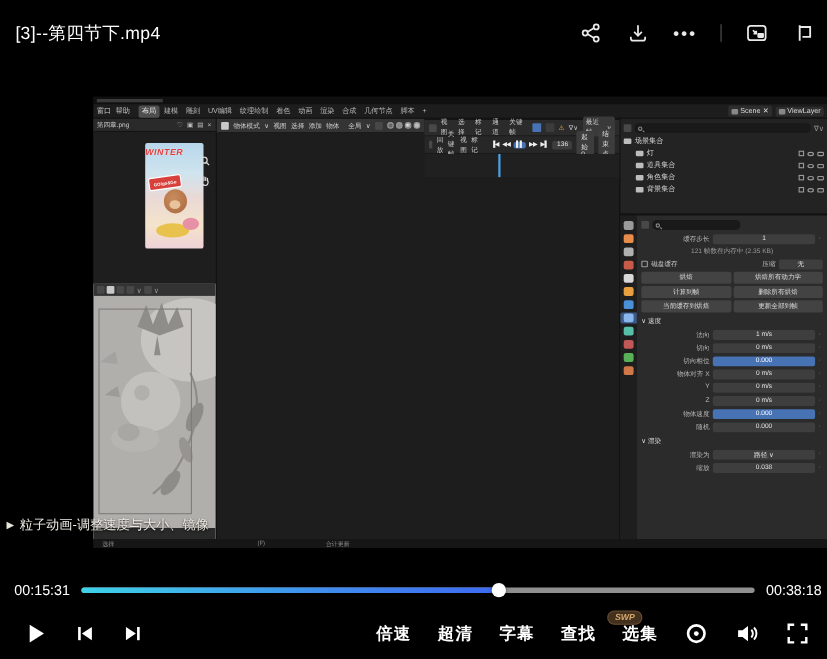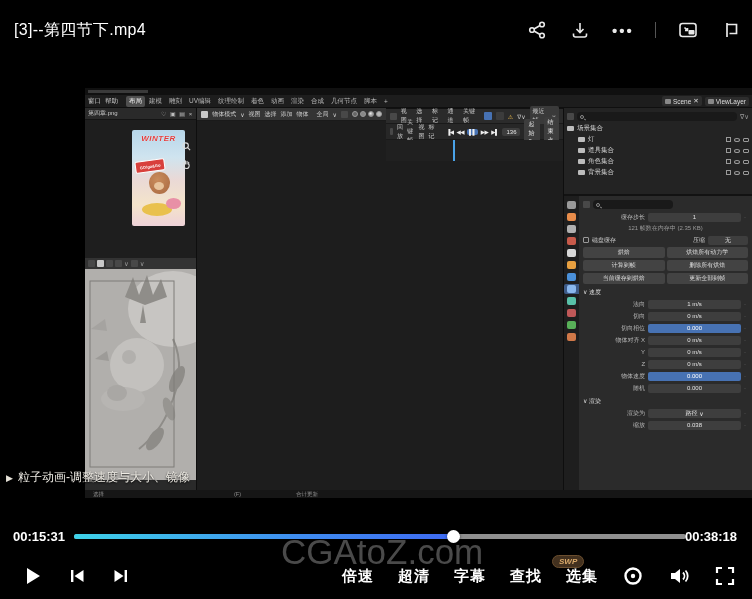--- a/index.html
+++ b/index.html
@@ -39,21 +39,21 @@
   .wbox .ic { width:6px; height:5px; background:#888; border-radius:1px; display:inline-block; }
 
   .blw-body { position:absolute; left:0; top:20px; width:667px; height:382px; display:flex; }
 
   
   .col-left { width:114px; display:flex; flex-direction:column; border-right:1px solid #0e0e0e; }
   .img-ed { height:150px; background:#1e1e1e; position:relative; }
   .img-ed .hdr { height:12px; background:#2a2a2a; display:flex; align-items:center; padding:0 3px; gap:2px; font-size:6px; color:#c9c9c9; border-bottom:1px solid #141414; }
   .img-ed .hdr .ics { margin-left:auto; letter-spacing:1px; color:#bdbdbd; font-size:6px; }
   .poster { position:absolute; left:47px; top:22px; width:53px; height:96px; border-radius:2px; overflow:hidden; background:linear-gradient(180deg,#b7d6ea 0%,#cfe4ef 28%,#ead9d6 52%,#f4e4ca 78%,#eed2d8 100%); }
-  .p-title { margin-top:4px; text-align:center; color:#e23c3c; font-size:8px; font-weight:bold; font-style:italic; letter-spacing:.5px; text-shadow:0 0 1px #fff; }
+  .p-title { margin-top:4px; color:#e23c3c; font-size:8px; font-weight:bold; font-style:italic; letter-spacing:.5px; text-shadow:0 0 1px #fff; }
   .p-sign { position:absolute; left:3px; top:30px; width:30px; height:12px; background:#d8403c; border:1px solid #fff; border-radius:2px; transform:rotate(-8deg); color:#fff; font-size:4px; font-weight:bold; display:flex; align-items:center; justify-content:center; }
   .p-bear { position:absolute; left:17px; top:42px; width:21px; height:22px; border-radius:50%; background:radial-gradient(circle at 40% 35%,#c98c5c,#a86840); }
   .p-bear:before { content:''; position:absolute; left:5px; top:10px; width:10px; height:8px; border-radius:50%; background:#e8c49c; }
   .p-nest { position:absolute; left:10px; top:73px; width:30px; height:13px; border-radius:50%; background:#e9c14d; }
   .p-blob { position:absolute; left:34px; top:68px; width:15px; height:11px; border-radius:50%; background:#e890a6; }
   .nav-gz { position:absolute; right:5px; display:flex; flex-direction:column; gap:8px; align-items:center; }
   .img-ed .nav-gz { top:34px; }
 
   .clay { flex:1; position:relative; background:#b1afac; overflow:hidden; display:flex; flex-direction:column; }
   .clay .hdr2 { height:11px; background:#333; display:flex; align-items:center; gap:2px; padding:0 3px; }
@@ -157,23 +157,23 @@
   .pdotr { color:#8a8a8a; width:4px; flex:none; }
   .chk { width:6px; height:6px; border:1px solid #9a9a9a; border-radius:1px; flex:none; }
 
   .blw-status { position:absolute; left:0; bottom:0; width:667px; height:8px; background:#161616; display:flex; align-items:center; gap:0; font-size:5.5px; color:#8c8c8c; }
   .blw-status span:nth-child(1){margin-left:8px;} .blw-status span:nth-child(2){margin-left:130px;} .blw-status span:nth-child(3){margin-left:55px;}
 
   .caption { position:absolute; left:6px; top:409px; display:flex; align-items:center; gap:5px; color:#efece5; font-size:12px; text-shadow:0 1px 2px #000; z-index:5; }
   .caption .cplay { font-size:9px; color:#e8e4da; }
 
   
-  .progress-row { position:absolute; left:0; top:519px; width:752px; height:34px;font-weight:bold; }
+  .progress-row { position:absolute; left:0; top:519px; width:752px; height:34px; }
   .time { position:absolute; color:#fff; font-size:13px; top:10px; }
-  .time.l { left:13px; } .time.r { right:15px; }
+  .time.l { left:13px; } .time.r { right:5px; }
   .pbar { position:absolute; left:74px; top:15px; width:612px; height:5px; border-radius:3px; background:#8f8f8f; }
   .pfill { height:5px; border-radius:3px; background:linear-gradient(90deg,#3ed2e8 0%,#3f8cf0 60%,#3e6af2 100%); }
   .phandle { position:absolute; top:-4px; width:13px; height:13px; border-radius:50%; background:#fff; box-shadow:0 0 3px #0008; }
 
   .controls-row { position:absolute; left:0; top:553px; width:752px; height:46px; display:flex; align-items:center; }
   .left-ctrls { display:flex; align-items:center; gap:22px; margin-left:22px; }
   .cico { width:22px; height:22px; color:#fff; display:flex; align-items:center; justify-content:center; }
   .right-ctrls { margin-left:auto; display:flex; align-items:center; gap:24px; margin-right:16px; }
   .clabel { color:#fff; font-size:15px; font-weight:600; letter-spacing:1px; white-space:nowrap; }
   .swp { position:absolute; left:552px; top:2px; background:#43311f; border:1px solid #6b4e2e; color:#d9a96a; font-size:8px; font-weight:bold; font-style:italic; border-radius:7px; padding:1px 6px; }
@@ -806,14 +806,13 @@
       </div>
       <div class="cico">
         <svg width="20" height="20" viewBox="0 0 20 20" fill="none" stroke="#fff" stroke-width="2.2">
             <path d="M2 7V2h5M13 2h5v5M18 13v5h-5M7 18H2v-5"></path>
           </svg>
       </div>
     </div>
     <span class="swp">SWP</span>
   </div>
 
-  <div class="watermark">CGAtoZ.com</div>
 </div>
 
 </body></html>

